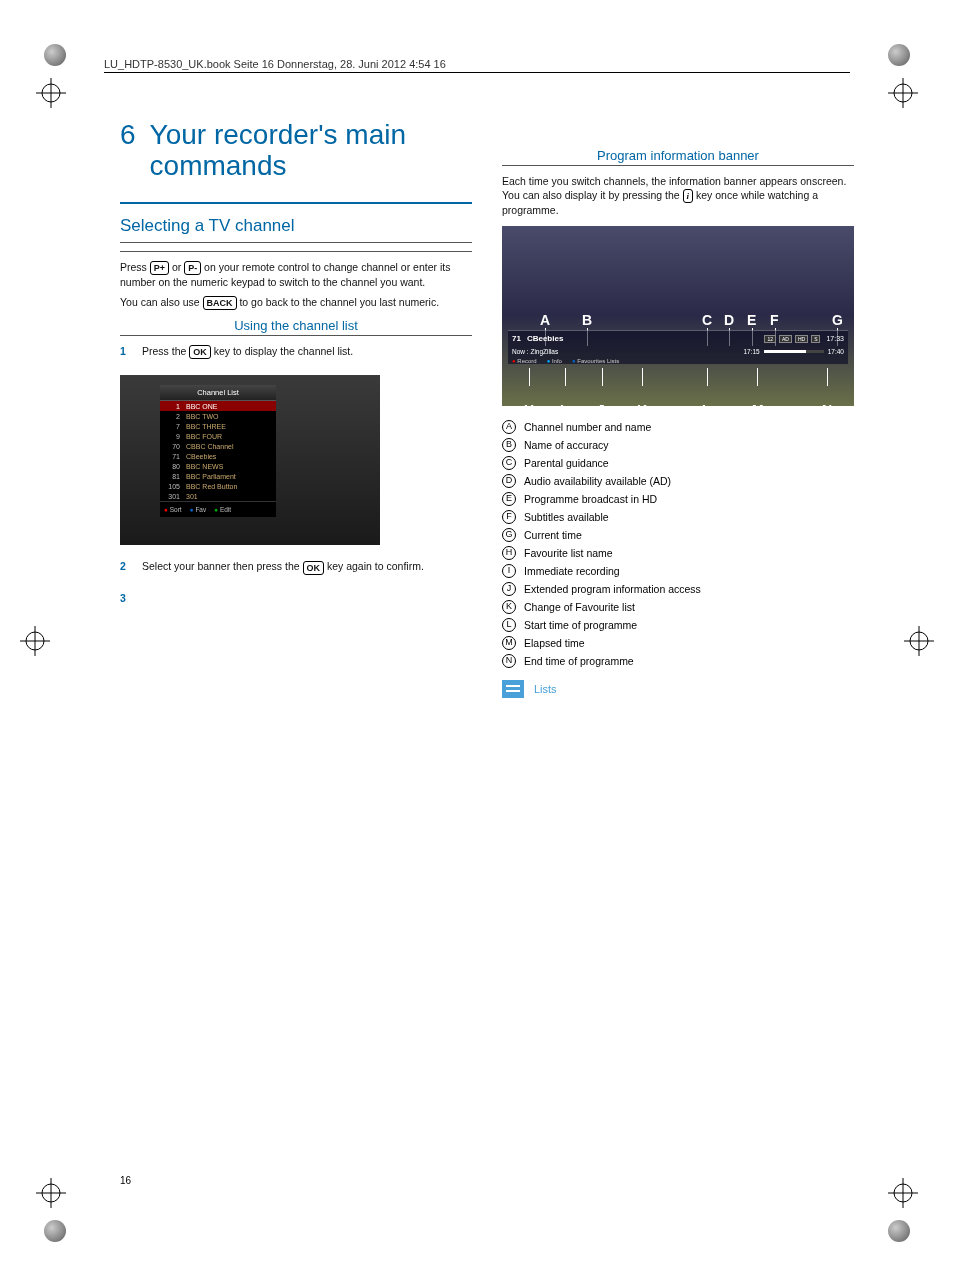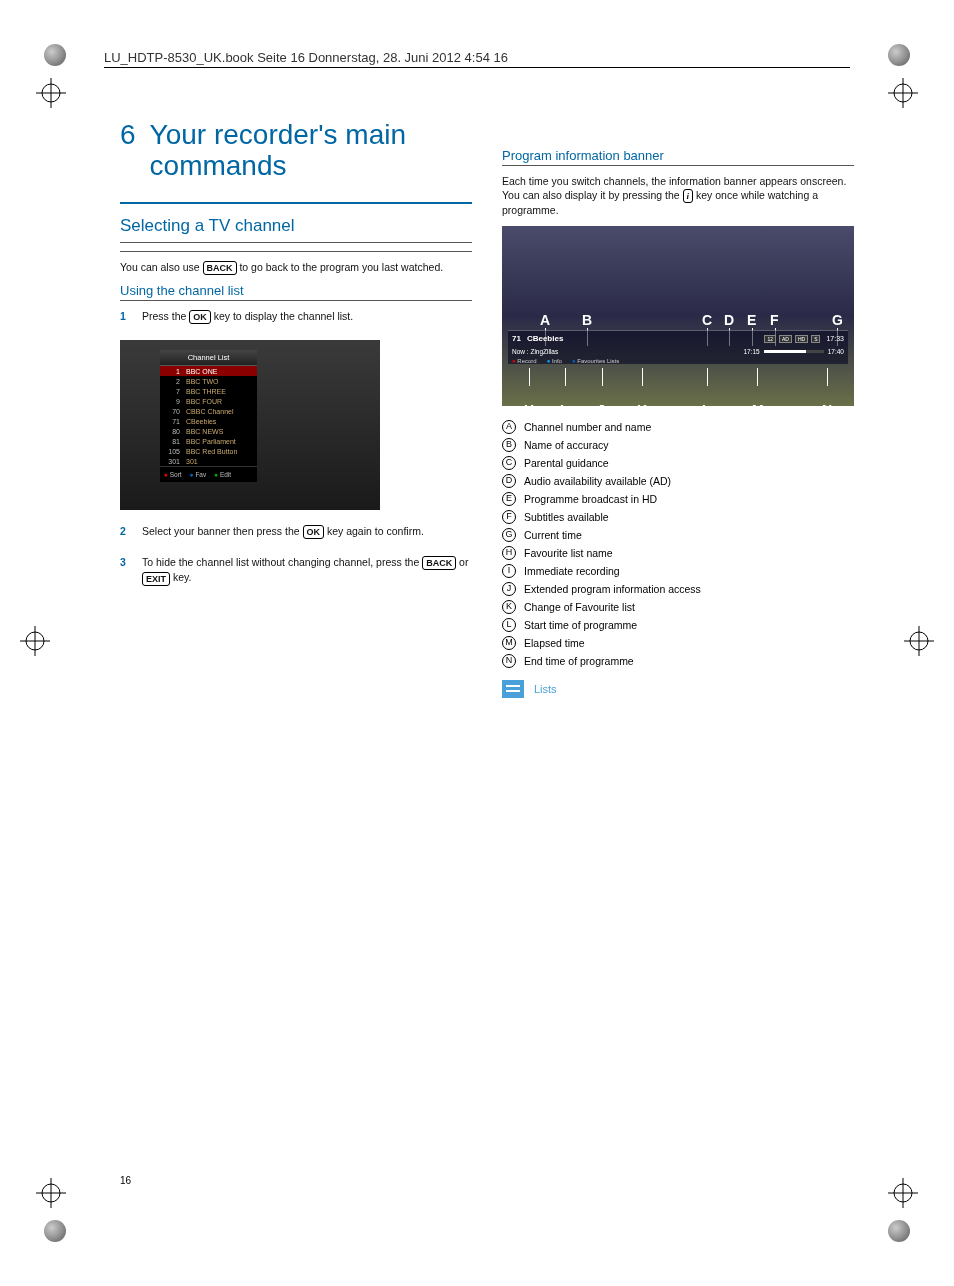--- a/index.html
+++ b/index.html
@@ -34,24 +34,24 @@
     border-radius:50%;
     background: radial-gradient(circle at 35% 35%, #ccc 0%, #888 60%, #555 100%);
   }
   .ball-tl { top: 44px; left: 44px; }
   .ball-tr { top: 44px; right: 44px; }
   .ball-bl { bottom: 44px; left: 44px; }
   .ball-br { bottom: 44px; right: 44px; }
 
   .header-line {
     position: absolute;
-    top: 50px;
+    top: 58px;
     left: 104px;
     right: 104px;
-    font-size: 13px;
+    font-size: 11px;
     color: #333;
     border-bottom: 0.5px solid #000;
     padding-bottom: 2px;
   }
 
   .page {
     position: absolute;
     top: 120px;
     left: 120px;
     right: 100px;
@@ -85,20 +85,21 @@
   .hr-thin {
     border: none;
     border-top: 0.5px solid #555;
     margin: 2px 0 8px 0;
   }
   h3.sub {
     color: #0066a4;
     font-weight: 400;
     font-size: 13px;
     margin: 8px 0 2px 0;
+    text-align: center;
   }
   p.body, .body {
     font-size: 10.5px;
     line-height: 1.35;
     color: #111;
     margin-bottom: 6px;
   }
   .keycap {
     display: inline-block;
     border: 1px solid #000;
@@ -117,21 +118,21 @@
   
   .chlist-shot {
     width: 260px;
     height: 170px;
     background: linear-gradient(#3a3a3a,#1a1a1a);
     margin: 6px 0 14px 0;
     position: relative;
     padding: 10px 0 0 40px;
   }
   .chlist-panel {
-    width: 97px;
+    width: 116px;
     background: #000;
     font-size: 7px;
     color: #bbb;
   }
   .chlist-title {
     background: linear-gradient(#444,#222);
     color:#fff;
     text-align:center;
     padding:3px 0;
     font-size:7.5px;
@@ -265,21 +266,24 @@
       <span class="num">6</span>
       <span>Your recorder's main commands</span>
     </h1>
     <hr class="hr-thick">
 
     <h2 class="section">Selecting a TV channel</h2>
     <hr class="hr-thin">
 
     <hr class="hr-thin">
     <p class="body">
-      <span>You can also use </span><span class="keycap">BACK</span><span> to go back to the program you last watched.</span>
+      <span>Press </span><span class="keycap">P+</span><span> or </span><span class="keycap">P-</span><span> on your remote control to change channel or enter its number on the numeric keypad to switch to the channel you want.</span>
+    </p>
+    <p class="body">
+      <span>You can also use </span><span class="keycap">BACK</span><span> to go back to the channel you last numeric.</span>
     </p>
 
     <h3 class="sub">Using the channel list</h3>
     <hr class="hr-thin">
 
     <ol class="steps">
       <li>
         <span class="sn">1</span>
         <span class="body"><span>Press the </span><span class="keycap">OK</span><span> key to display the channel list.</span></span>
       </li>
@@ -338,21 +342,20 @@
       </div>
     </div>
 
     <ol class="steps">
       <li>
         <span class="sn">2</span>
         <span class="body"><span>Select your banner then press the </span><span class="keycap">OK</span><span> key again to confirm.</span></span>
       </li>
       <li>
         <span class="sn">3</span>
-        <span class="body"><span>To hide the channel list without changing channel, press the </span><span class="keycap">BACK</span><span> or </span><span class="keycap">EXIT</span><span> key.</span></span>
       </li>
     </ol>
   </div>
 
   <div class="col">
     <h3 class="sub" style="margin-top:28px;">Program information banner</h3>
     <hr class="hr-thin">
     <p class="body">
       <span>Each time you switch channels, the information banner appears onscreen. You can also display it by pressing the </span><span class="keycap" style="font-style:italic;font-family:serif;">i</span><span> key once while watching a programme.</span>
     </p>

